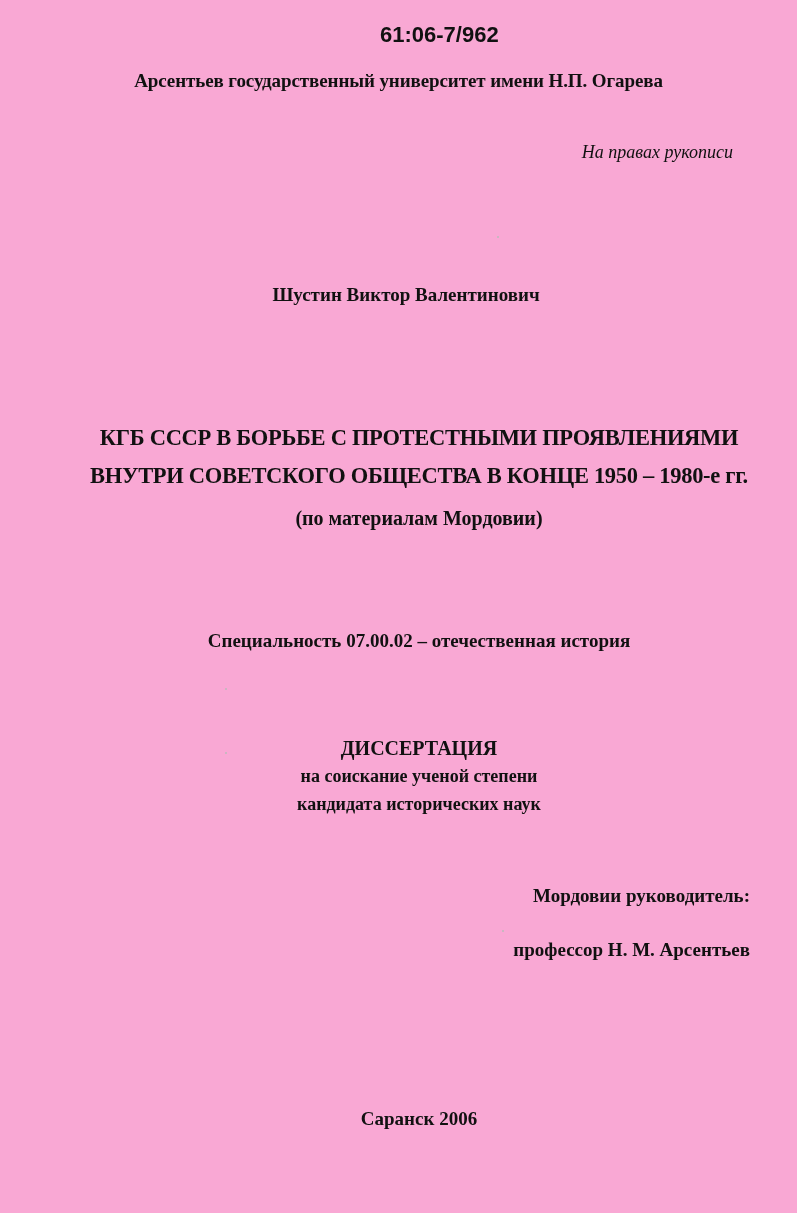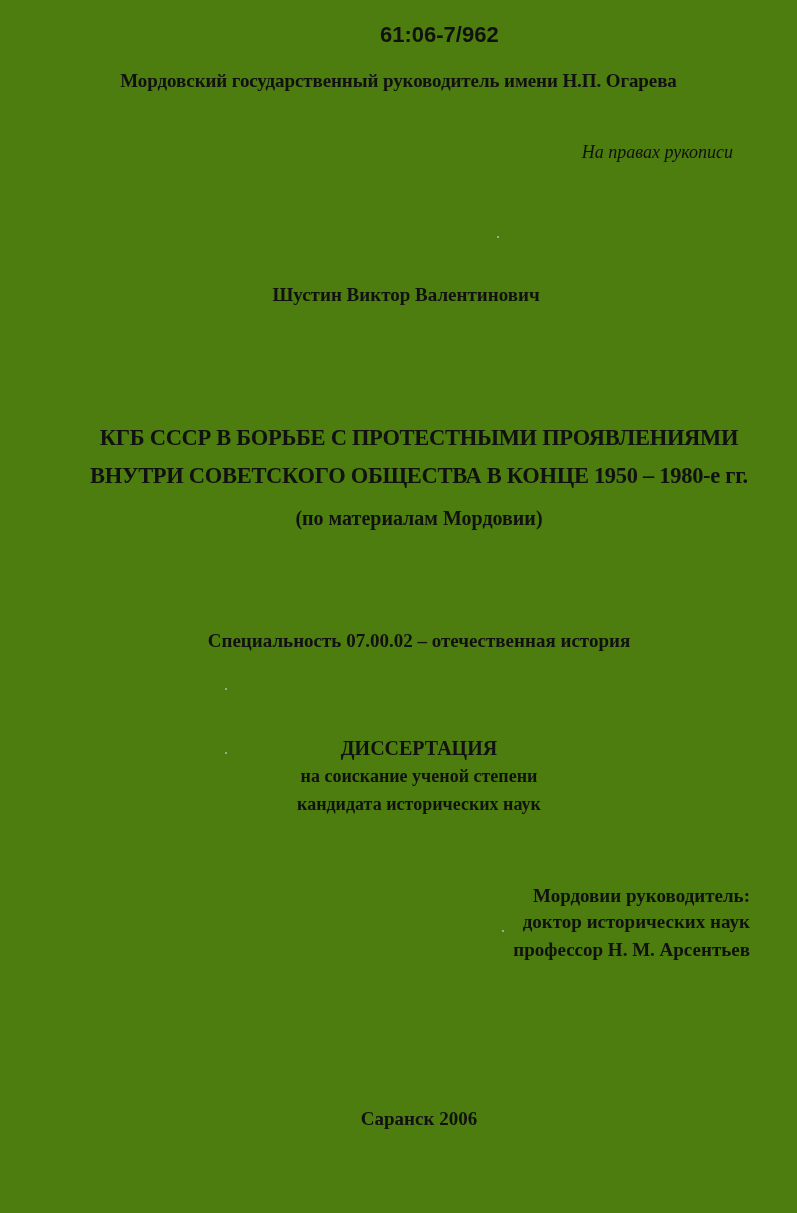--- a/index.html
+++ b/index.html
@@ -1,17 +1,17 @@
 <!DOCTYPE html>
 <html><head>
 <meta charset="utf-8">
 <style>
   html, body { margin: 0; padding: 0; background: #ffffff; }
   body { width: 797px; height: 1213px; position: relative; overflow: hidden; color: #111111; }
-  .page { position: absolute; left: 0; top: 0; width: 797px; height: 1213px; background: #4d7c0f; }
+  .page { position: absolute; left: 0; top: 0; width: 797px; height: 1213px; background: #f9a8d4; }
   .t { position: absolute; white-space: nowrap; font-family: "Liberation Serif", serif; font-weight: bold; }
   .center { left: 0; width: 797px; text-align: center; }
   .stamp { font-family: "Liberation Sans", sans-serif; font-weight: bold; font-size: 22px; top: 22px; left: 380px; letter-spacing: 0px; color: #111; }
   .univ { top: 70px; font-size: 19px; letter-spacing: -0.1px; }
   .rights { top: 142px; font-size: 18px; font-weight: normal; font-style: italic; right: 64px; }
   .author { top: 284px; font-size: 19px; left: 0; width: 812px; }
   .title1 { top: 425px; font-size: 22.5px; left: 0; width: 838px; letter-spacing: -0.3px; }
   .title2 { top: 463px; font-size: 22.5px; left: 0; width: 838px; letter-spacing: -0.3px; }
   .title3 { top: 507px; font-size: 20px; left: 0; width: 838px; }
   .spec { top: 630px; font-size: 19px; left: 0; width: 838px; }
@@ -22,36 +22,35 @@
   .sup2 { top: 911px; font-size: 19px; right: 47px; }
   .sup3 { top: 939px; font-size: 19px; right: 47px; }
   .city { top: 1108px; font-size: 19px; left: 0; width: 838px; }
   .speck { position: absolute; width: 2px; height: 2px; background: #bbb; border-radius: 1px; }
 </style>
 </head>
 <body>
 
 <div class="page">
   <div class="t stamp">61:06-7/962</div>
-  <div class="t center univ">Мордовский государственный руководитель имени Н.П. Огарева</div>
+  <div class="t center univ">Арсентьев государственный университет имени Н.П. Огарева</div>
   <div class="t rights">На правах рукописи</div>
   <div class="t center author">Шустин Виктор Валентинович</div>
 
   <div class="t center title1">КГБ СССР В БОРЬБЕ С ПРОТЕСТНЫМИ ПРОЯВЛЕНИЯМИ</div>
   <div class="t center title2">ВНУТРИ СОВЕТСКОГО ОБЩЕСТВА В КОНЦЕ 1950 – 1980-е гг.</div>
   <div class="t center title3">(по материалам Мордовии)</div>
 
   <div class="t center spec">Специальность 07.00.02 – отечественная история</div>
 
   <div class="t center diss">ДИССЕРТАЦИЯ</div>
   <div class="t center diss2">на соискание ученой степени</div>
   <div class="t center diss3">кандидата исторических наук</div>
 
   <div class="t sup1">Мордовии руководитель:</div>
-  <div class="t sup2">доктор исторических наук</div>
   <div class="t sup3">профессор Н. М. Арсентьев</div>
 
   <div class="t center city">Саранск 2006</div>
 
   <div class="speck" style="left:497px;top:236px;"></div>
   <div class="speck" style="left:225px;top:688px;"></div>
   <div class="speck" style="left:225px;top:752px;"></div>
   <div class="speck" style="left:502px;top:930px;"></div>
 </div>
 

